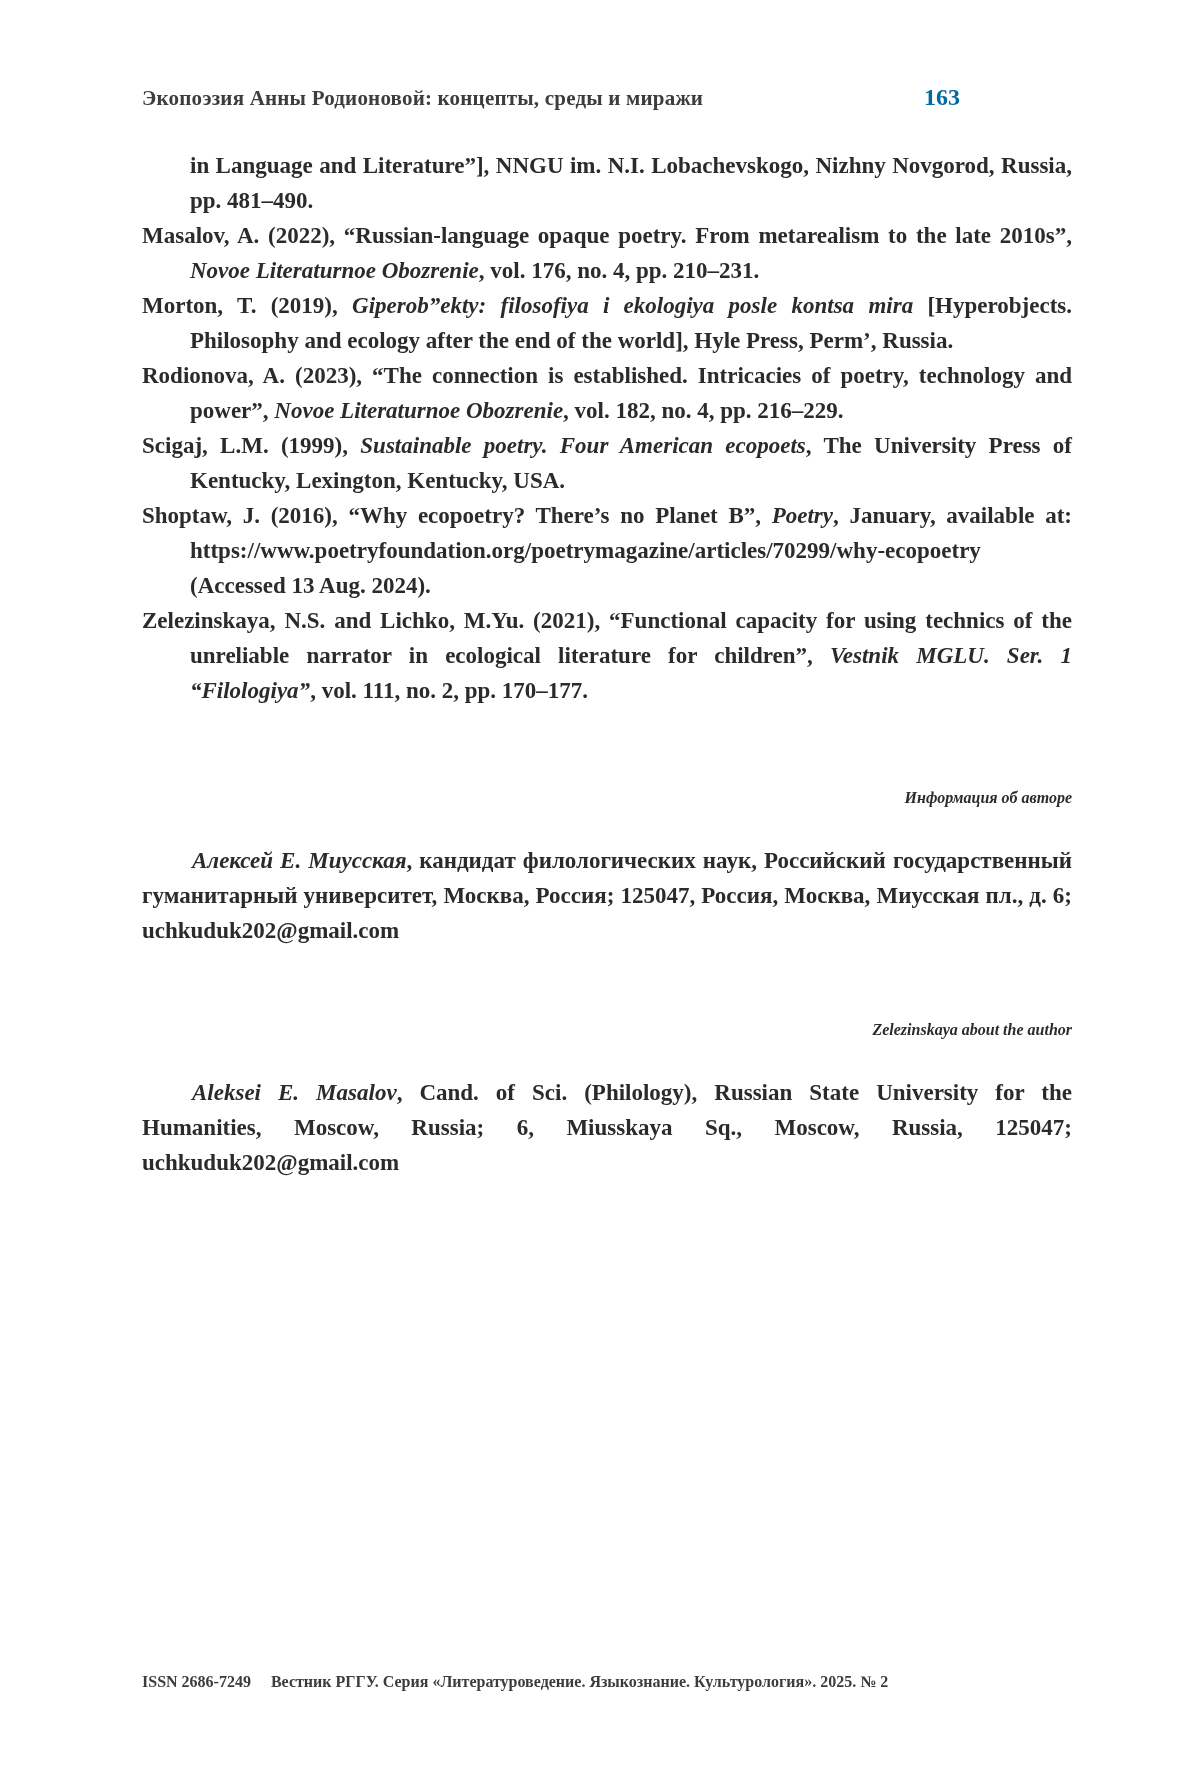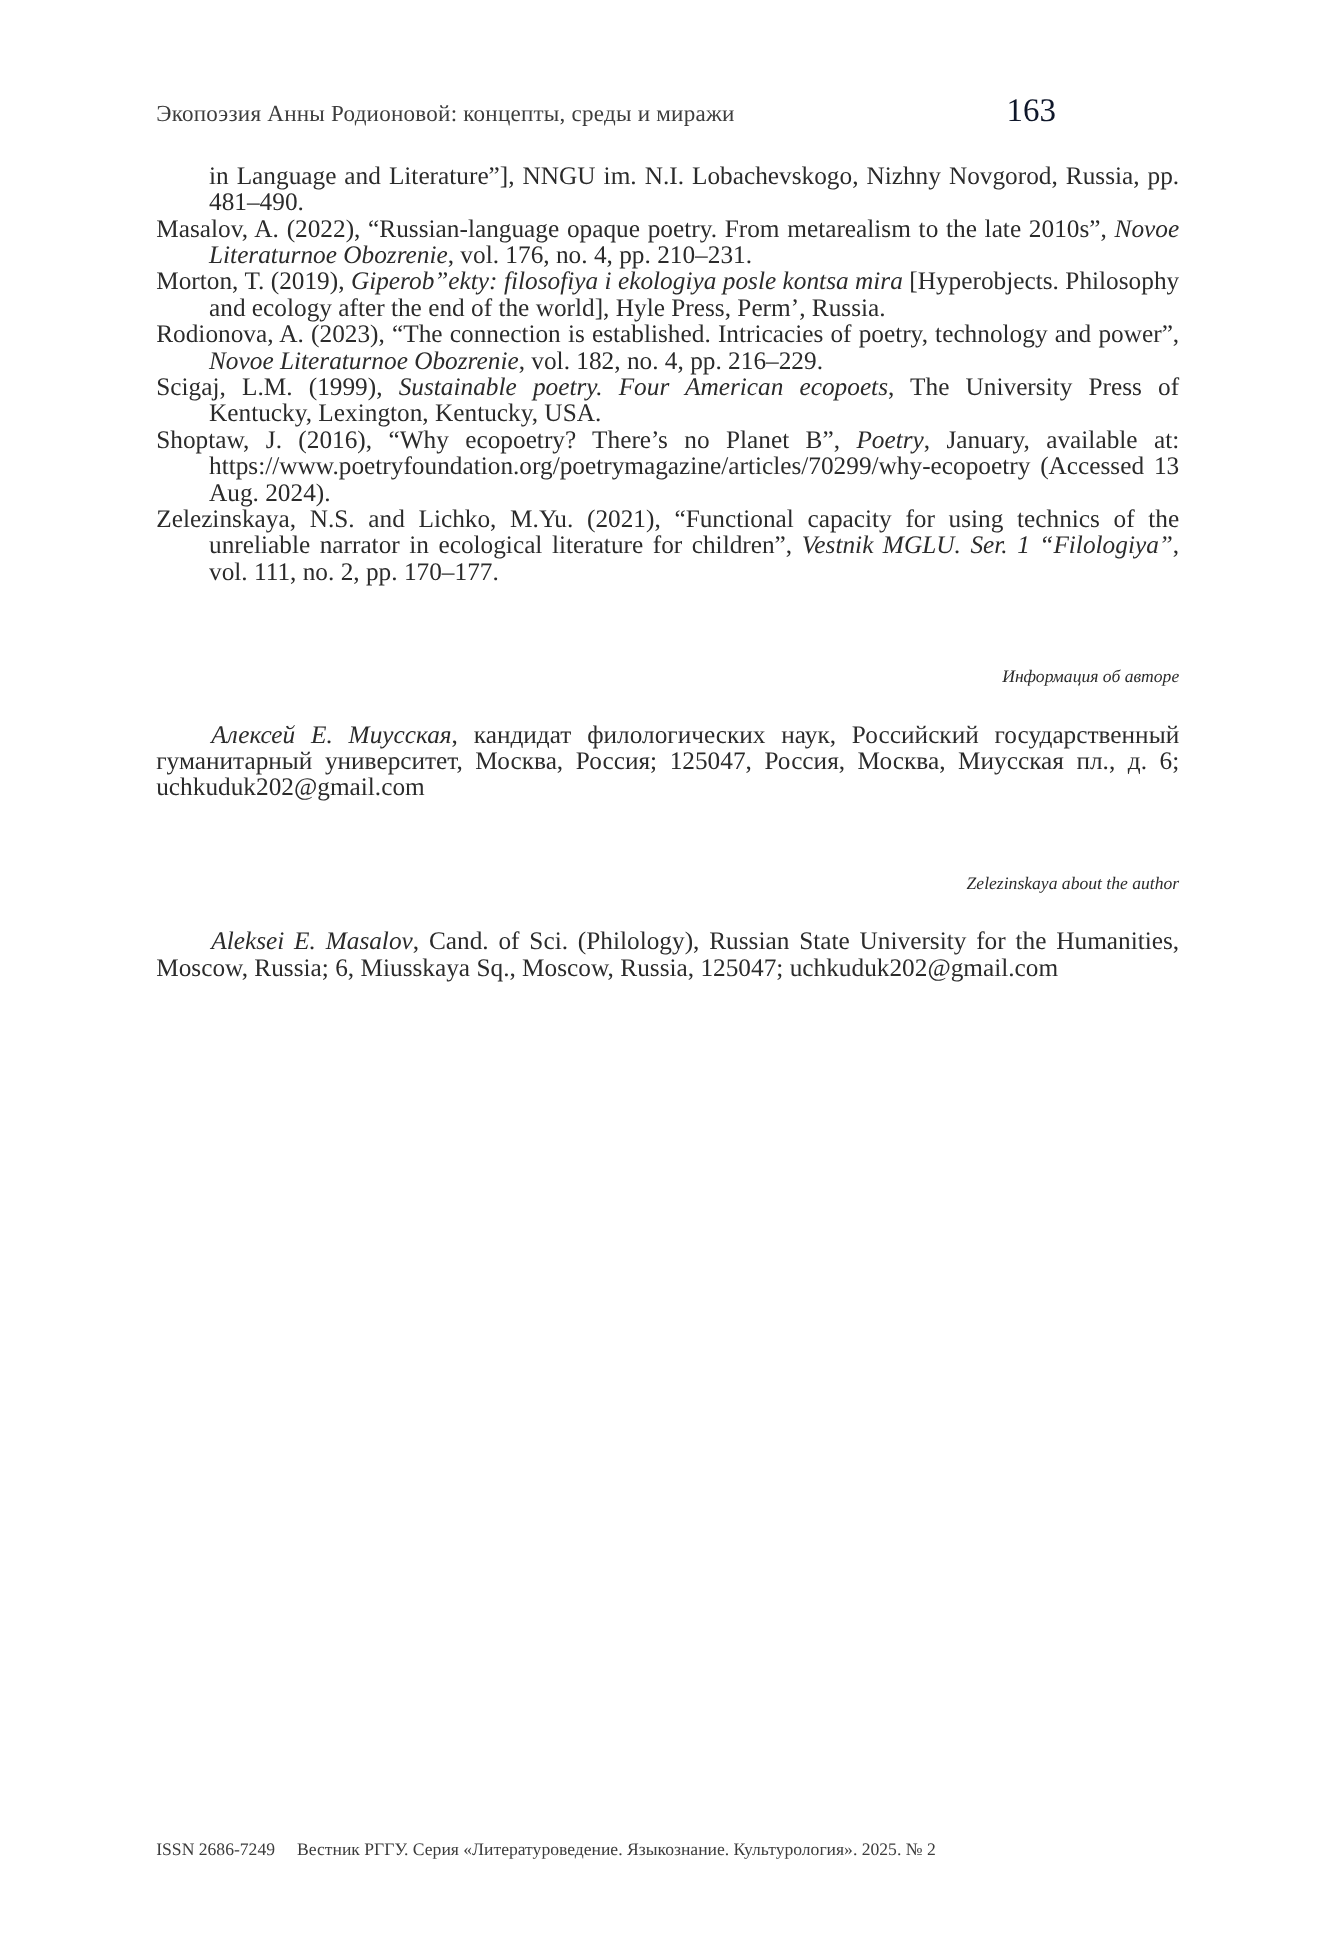--- a/index.html
+++ b/index.html
@@ -8,47 +8,48 @@
     background: #ffffff;
   }
   .page {
     position: relative;
     width: 1088px;
     height: 1780px;
     background: #ffffff;
     font-family: "Liberation Serif", "DejaVu Serif", serif;
     color: #2b2b2b;
     overflow: hidden;
+    font-weight: bold;
   }
   .running-header {
     position: absolute;
     top: 84px;
     left: 142px;
     right: 128px;
     display: flex;
     justify-content: space-between;
     align-items: baseline;
   }
   .running-title {
     font-size: 21px;
     color: #3d3d3d;
     letter-spacing: 0.2px;
   }
   .page-number {
-    font-size: 30px;
-    color: #0f172a;
+    font-size: 24px;
+    color: #0369a1;
     text-align: center;
   }
   .content {
     position: absolute;
     top: 148px;
     left: 142px;
     width: 930px;
     font-size: 23px;
-    line-height: 24px;
+    line-height: 35px;
     text-align: justify;
   }
   .ref-entry {
     padding-left: 48px;
     text-indent: -48px;
   }
   .ref-entry.continuation {
     text-indent: 0;
   }
   .it { font-style: italic; }

